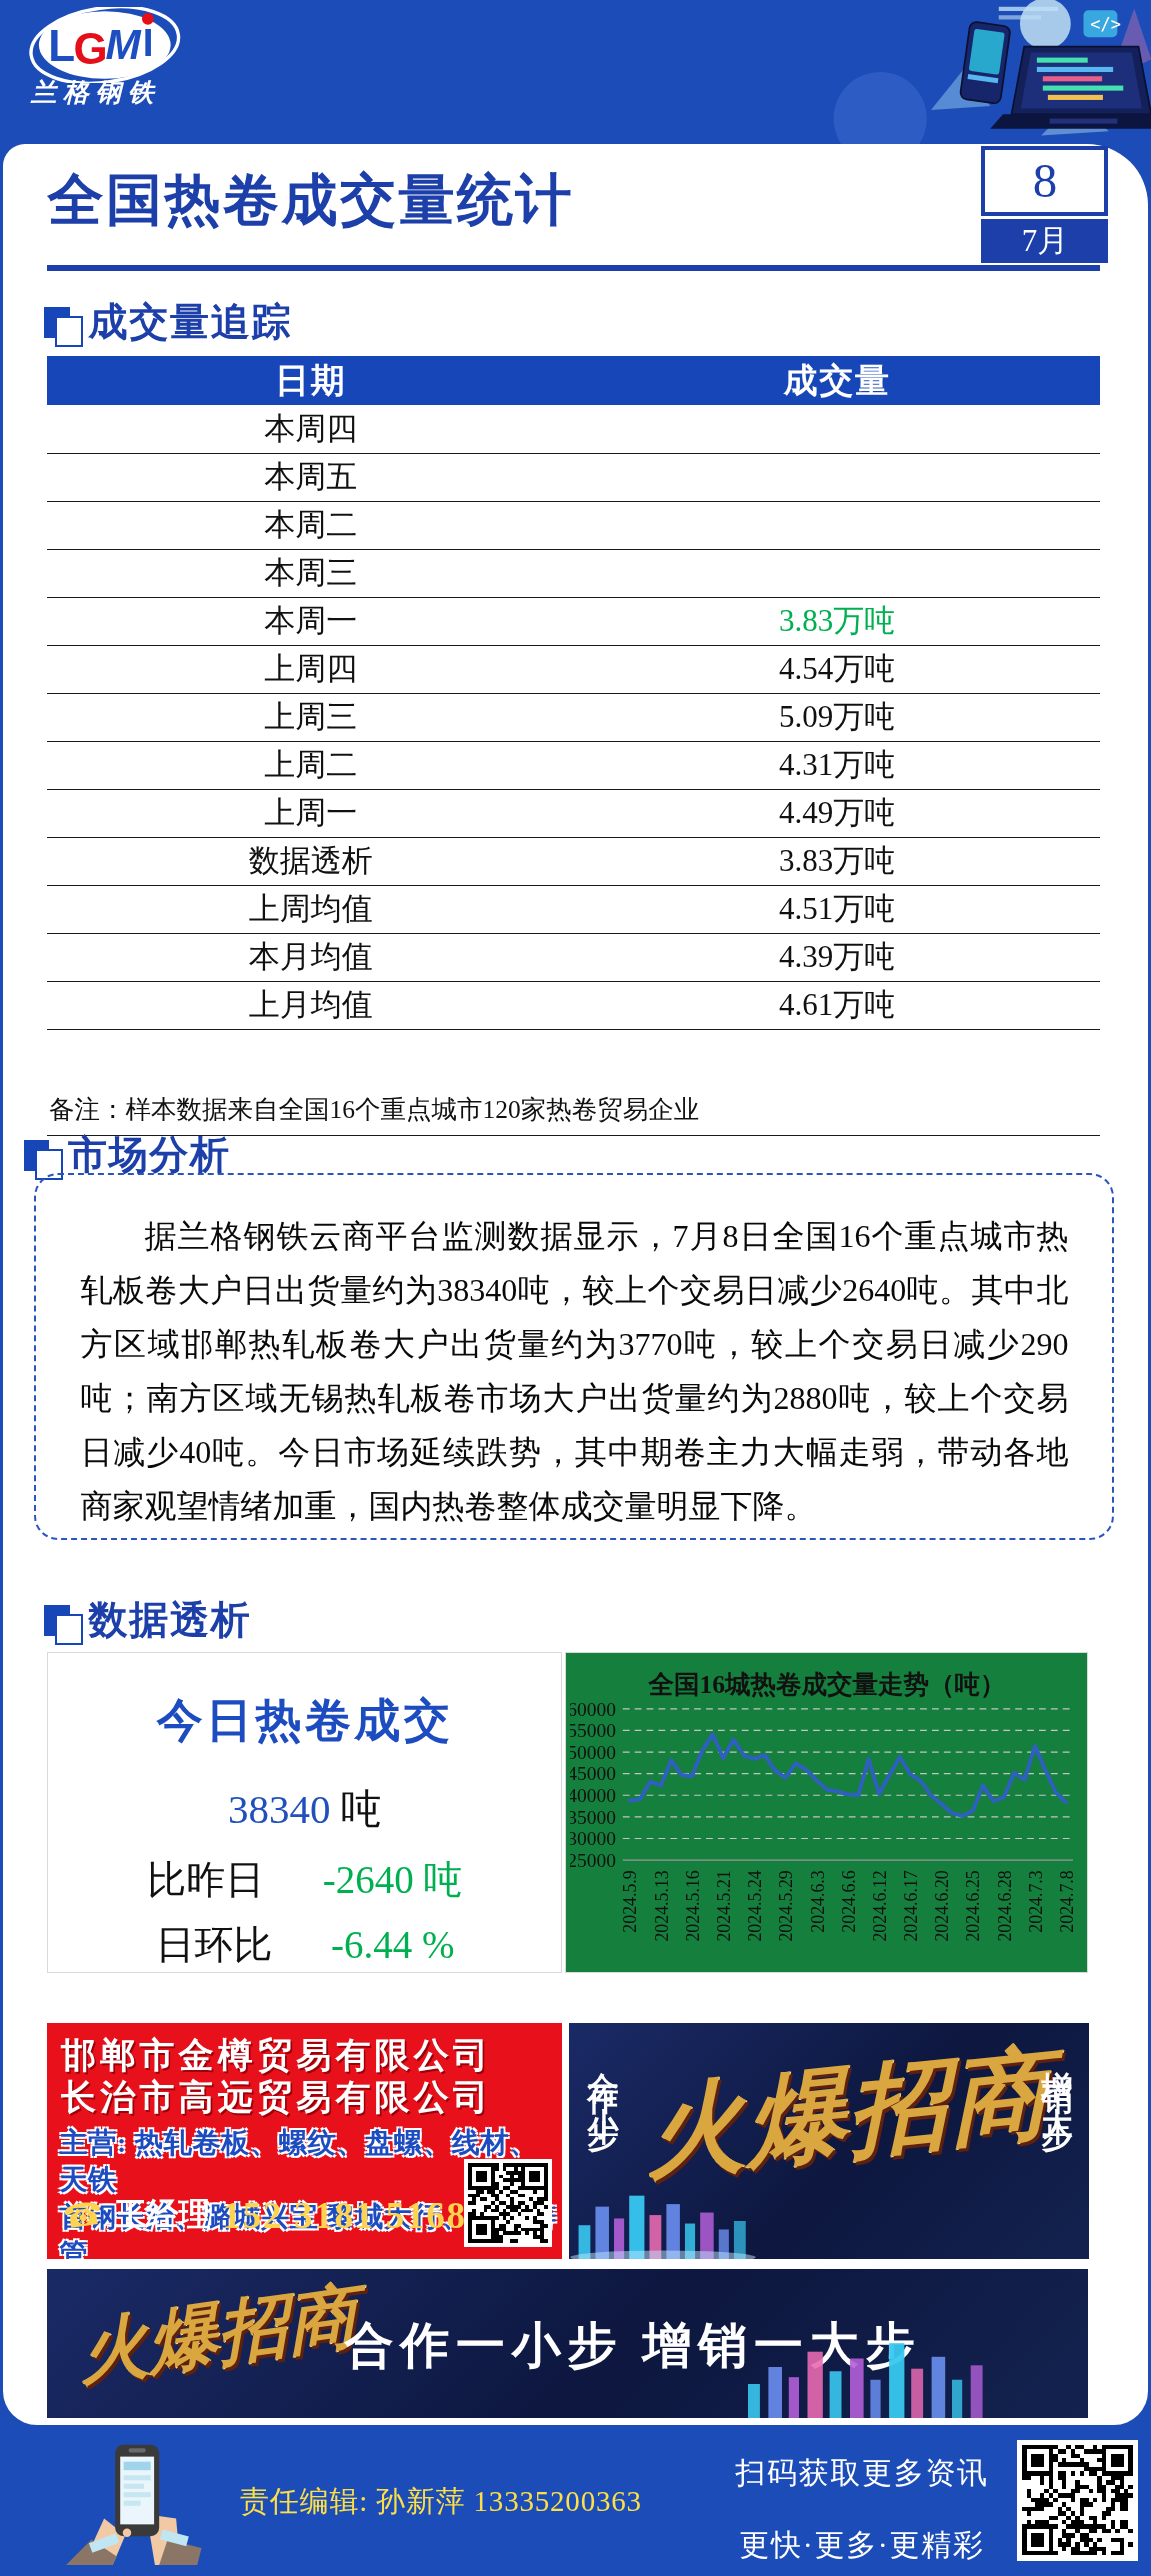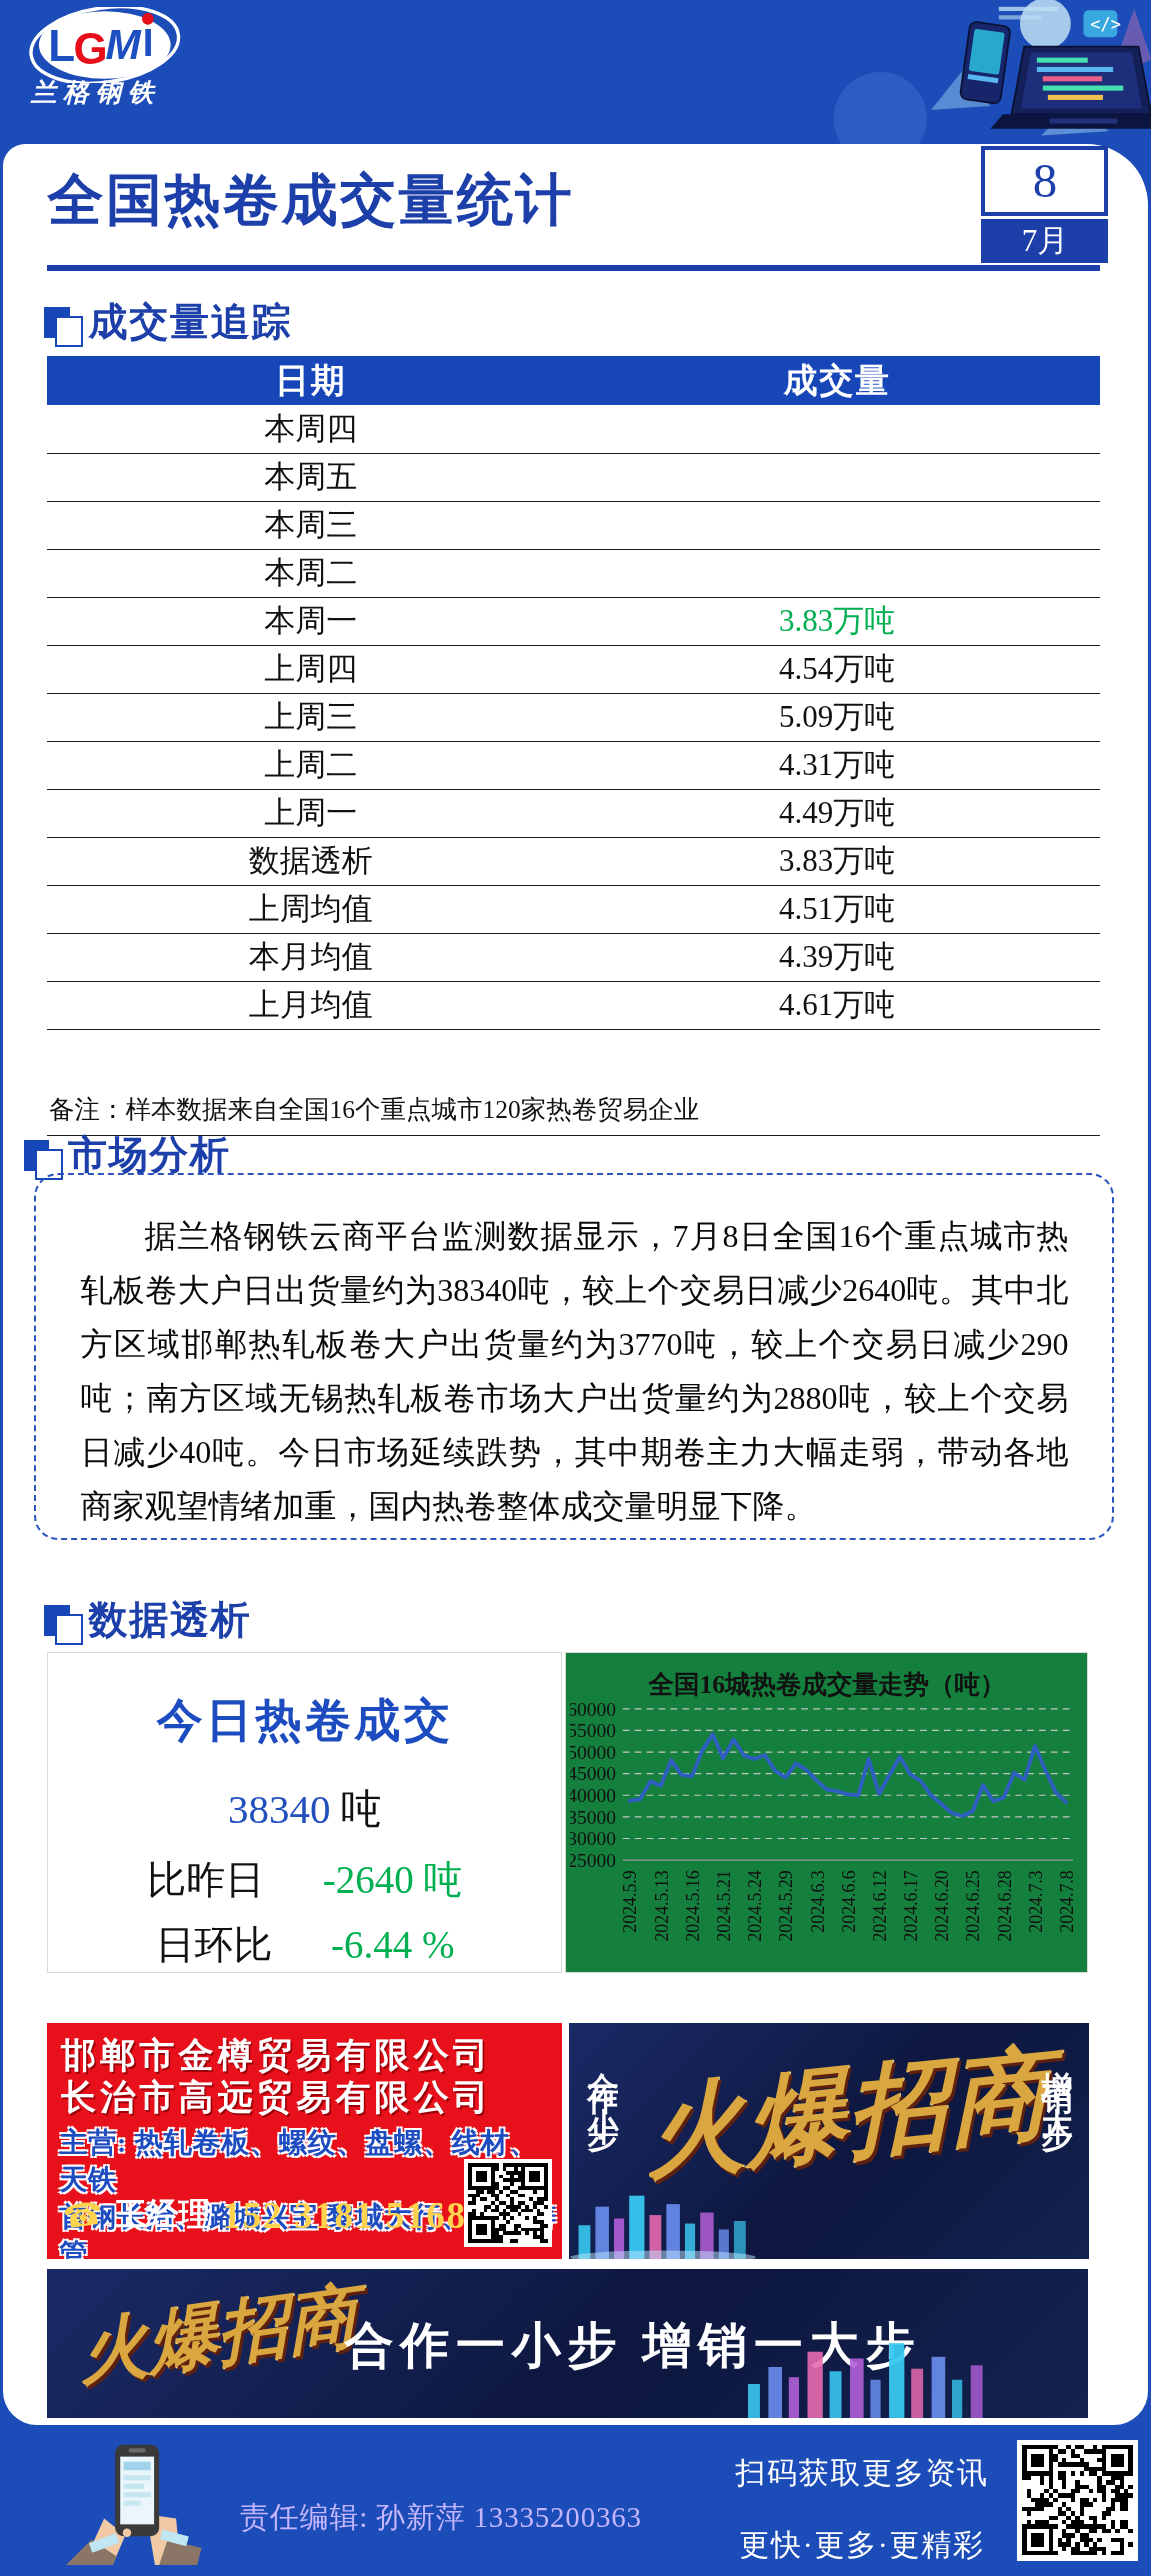--- a/index.html
+++ b/index.html
@@ -75,21 +75,21 @@
   .ad-right .gold-calli { position:absolute; left:76px; top:24px; font-size:100px; letter-spacing:1.7px; transform:rotate(-6deg) skewX(-4deg); }
   .skyline { position:absolute; bottom:0; }
 
   .ad-bottom { position:absolute; left:44px; top:2125px; width:1041px; height:149px; overflow:hidden; }
   .ad-bottom .gold-calli { position:absolute; left:31px; top:18.7px; font-size:70px; transform:rotate(-8deg) skewX(-4deg); }
   .ad-bottom .hslogan { position:absolute; left:297px; top:44px; color:#fff; font-size:49px; font-weight:bold; letter-spacing:6.8px; }
 
   
   .footer { position:absolute; left:0; top:2426px; width:1152px; height:150px; }
   .hands-art { position:absolute; left:66px; top:12px; }
-  .editor-line { position:absolute; left:240px; top:56px; color:#c4b5fd; font-size:29px; letter-spacing:0.8px;margin-top:16px; }
+  .editor-line { position:absolute; left:240px; top:56px; color:#fde047; font-size:29px; letter-spacing:0.8px; }
   .qr-captions { position:absolute; left:722px; top:27px; width:280px; text-align:center; color:#fff; }
   .qr-captions .l1 { font-size:30px; letter-spacing:1.7px; }
   .qr-captions .l2 { font-size:30px; letter-spacing:1.7px; margin-top:31px; }
   .footer-qr { position:absolute; left:1017px; top:13.6px; width:121px; height:121px; background:#fff; padding:5.1px; }
 
   .qr { display:grid; grid-template-columns:repeat(var(--n),1fr); grid-template-rows:repeat(var(--n),1fr); width:100%; height:100%; }
   .qr i { display:block; }
 </style>
 </head>
 <body>
@@ -157,25 +157,25 @@
     <tbody id="vt-body">
         <tr>
           <td>本周四</td>
           <td></td>
         </tr>
         <tr>
           <td>本周五</td>
           <td></td>
         </tr>
         <tr>
-          <td>本周三</td>
+          <td>本周二</td>
           <td></td>
         </tr>
         <tr>
-          <td>本周二</td>
+          <td>本周三</td>
           <td></td>
         </tr>
         <tr>
           <td>本周一</td>
           <td class="green">3.83万吨</td>
         </tr>
         <tr>
           <td>上周四</td>
           <td>4.54万吨</td>
         </tr>

